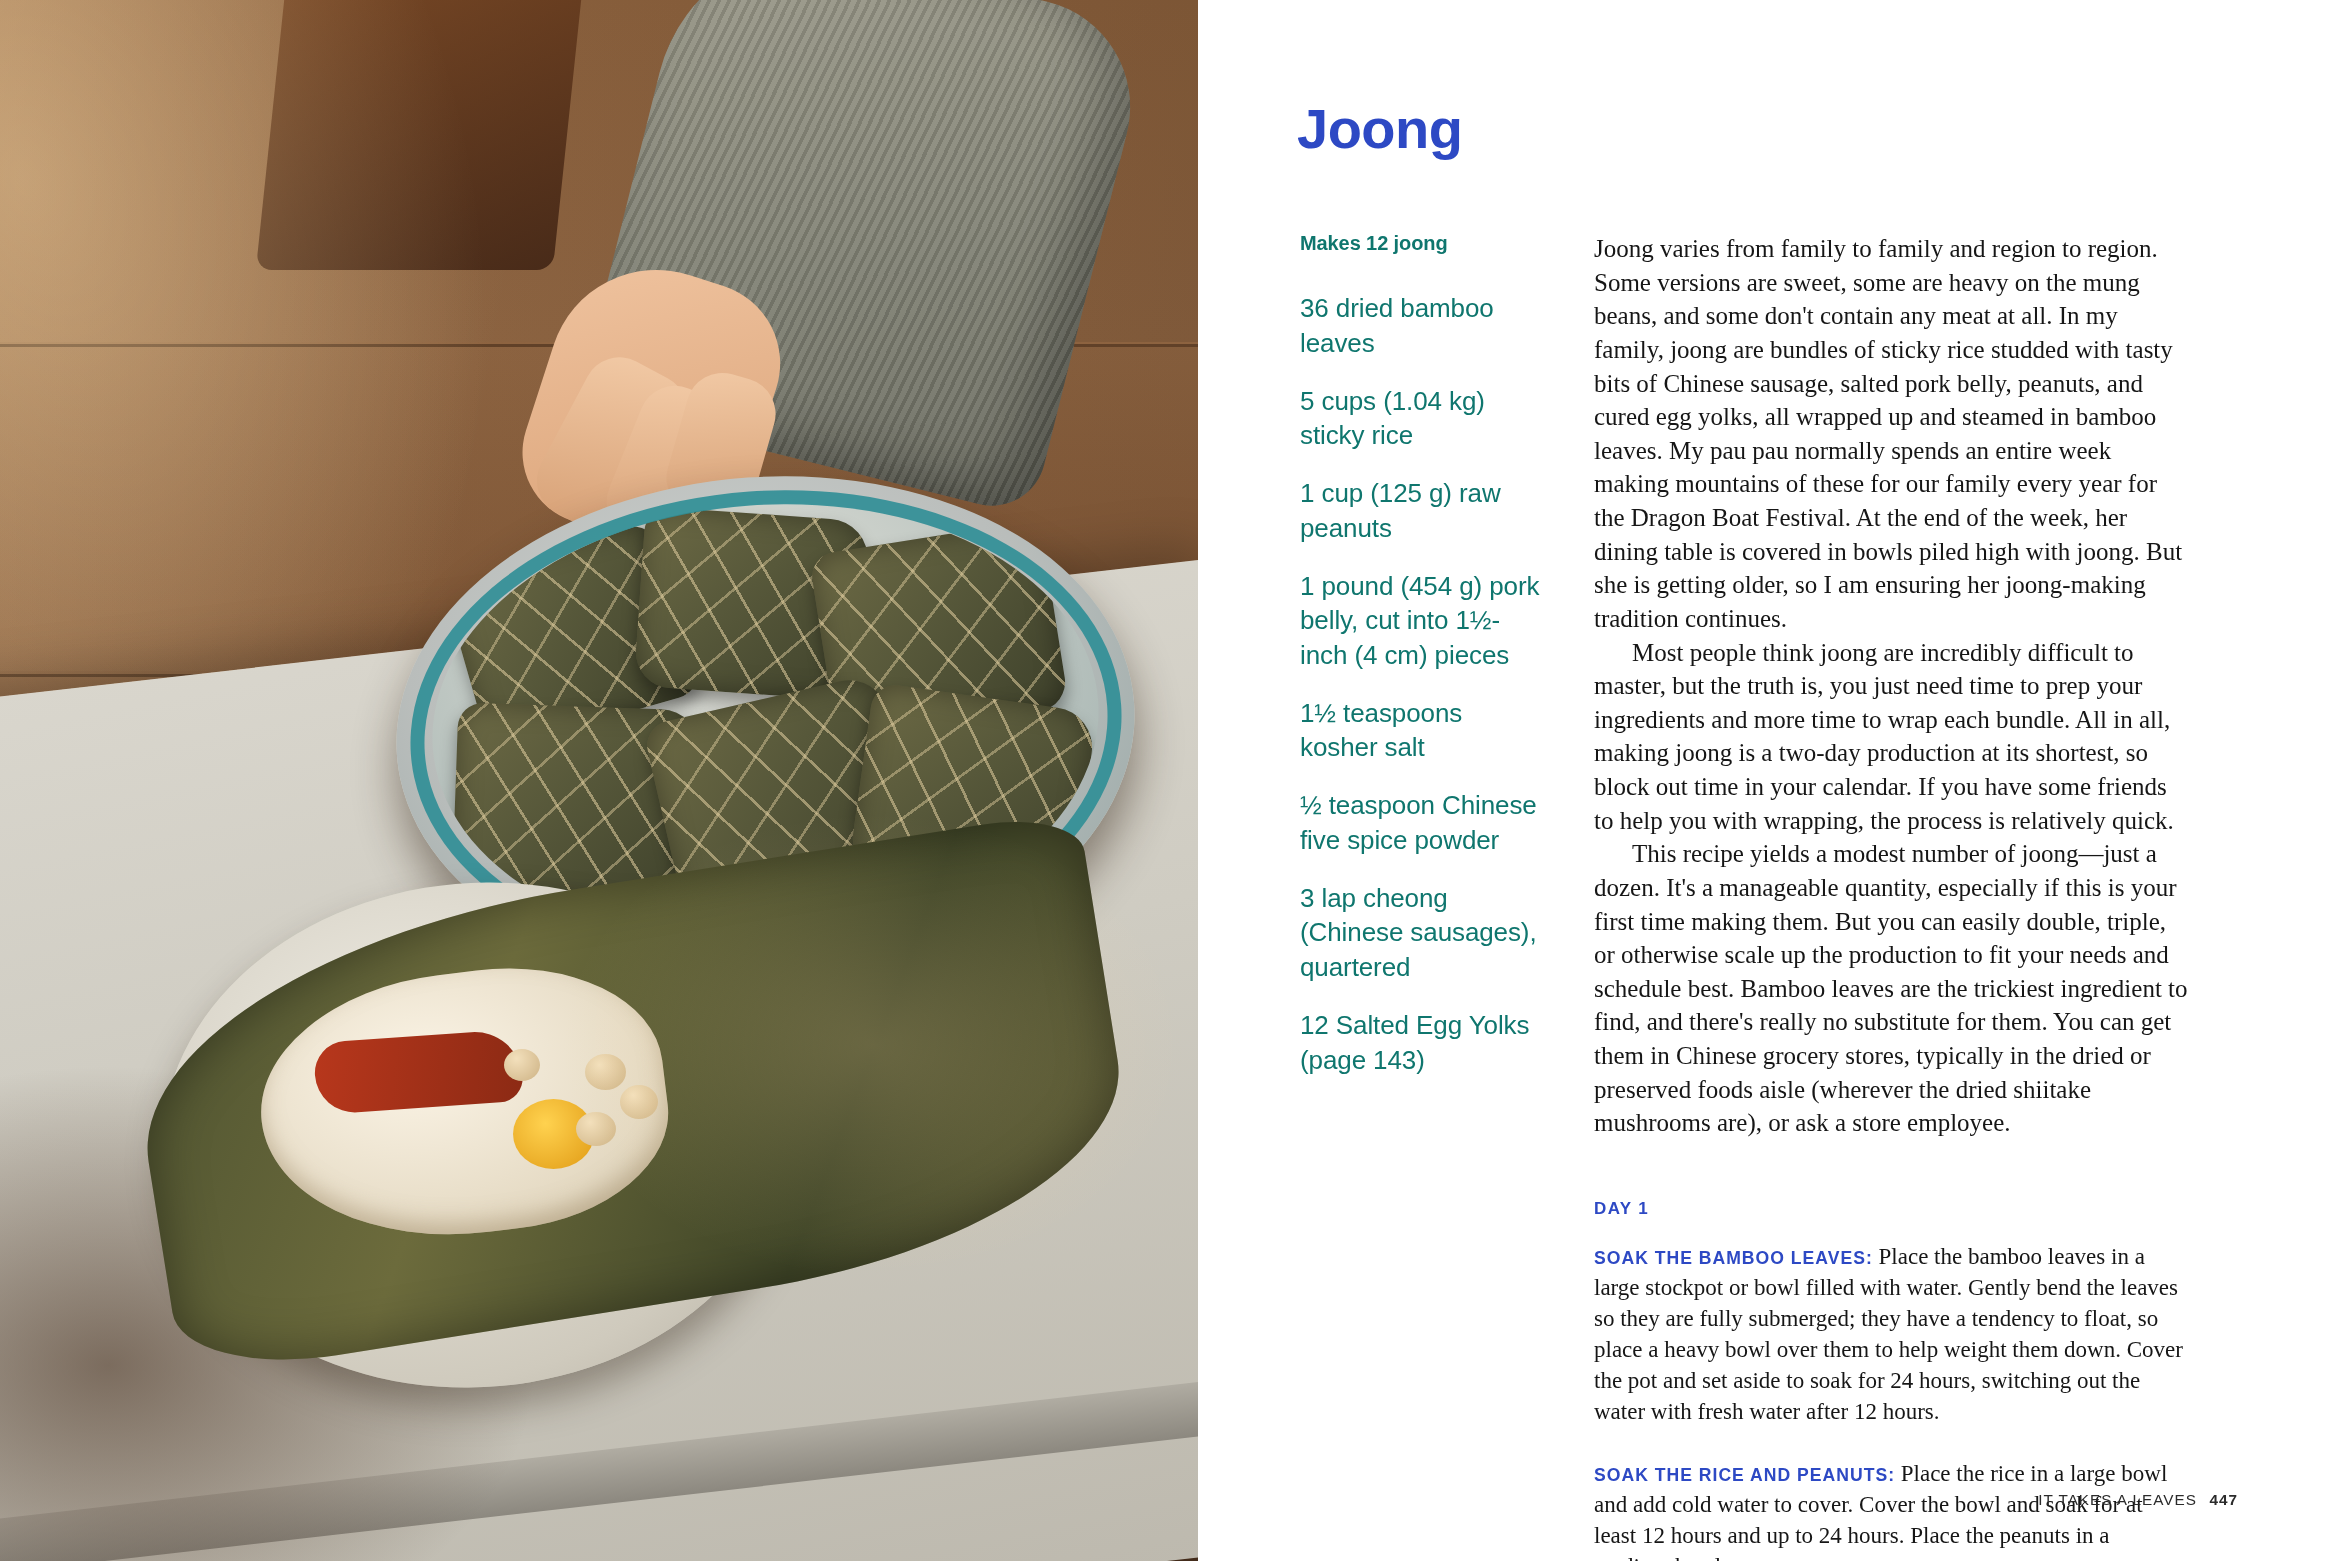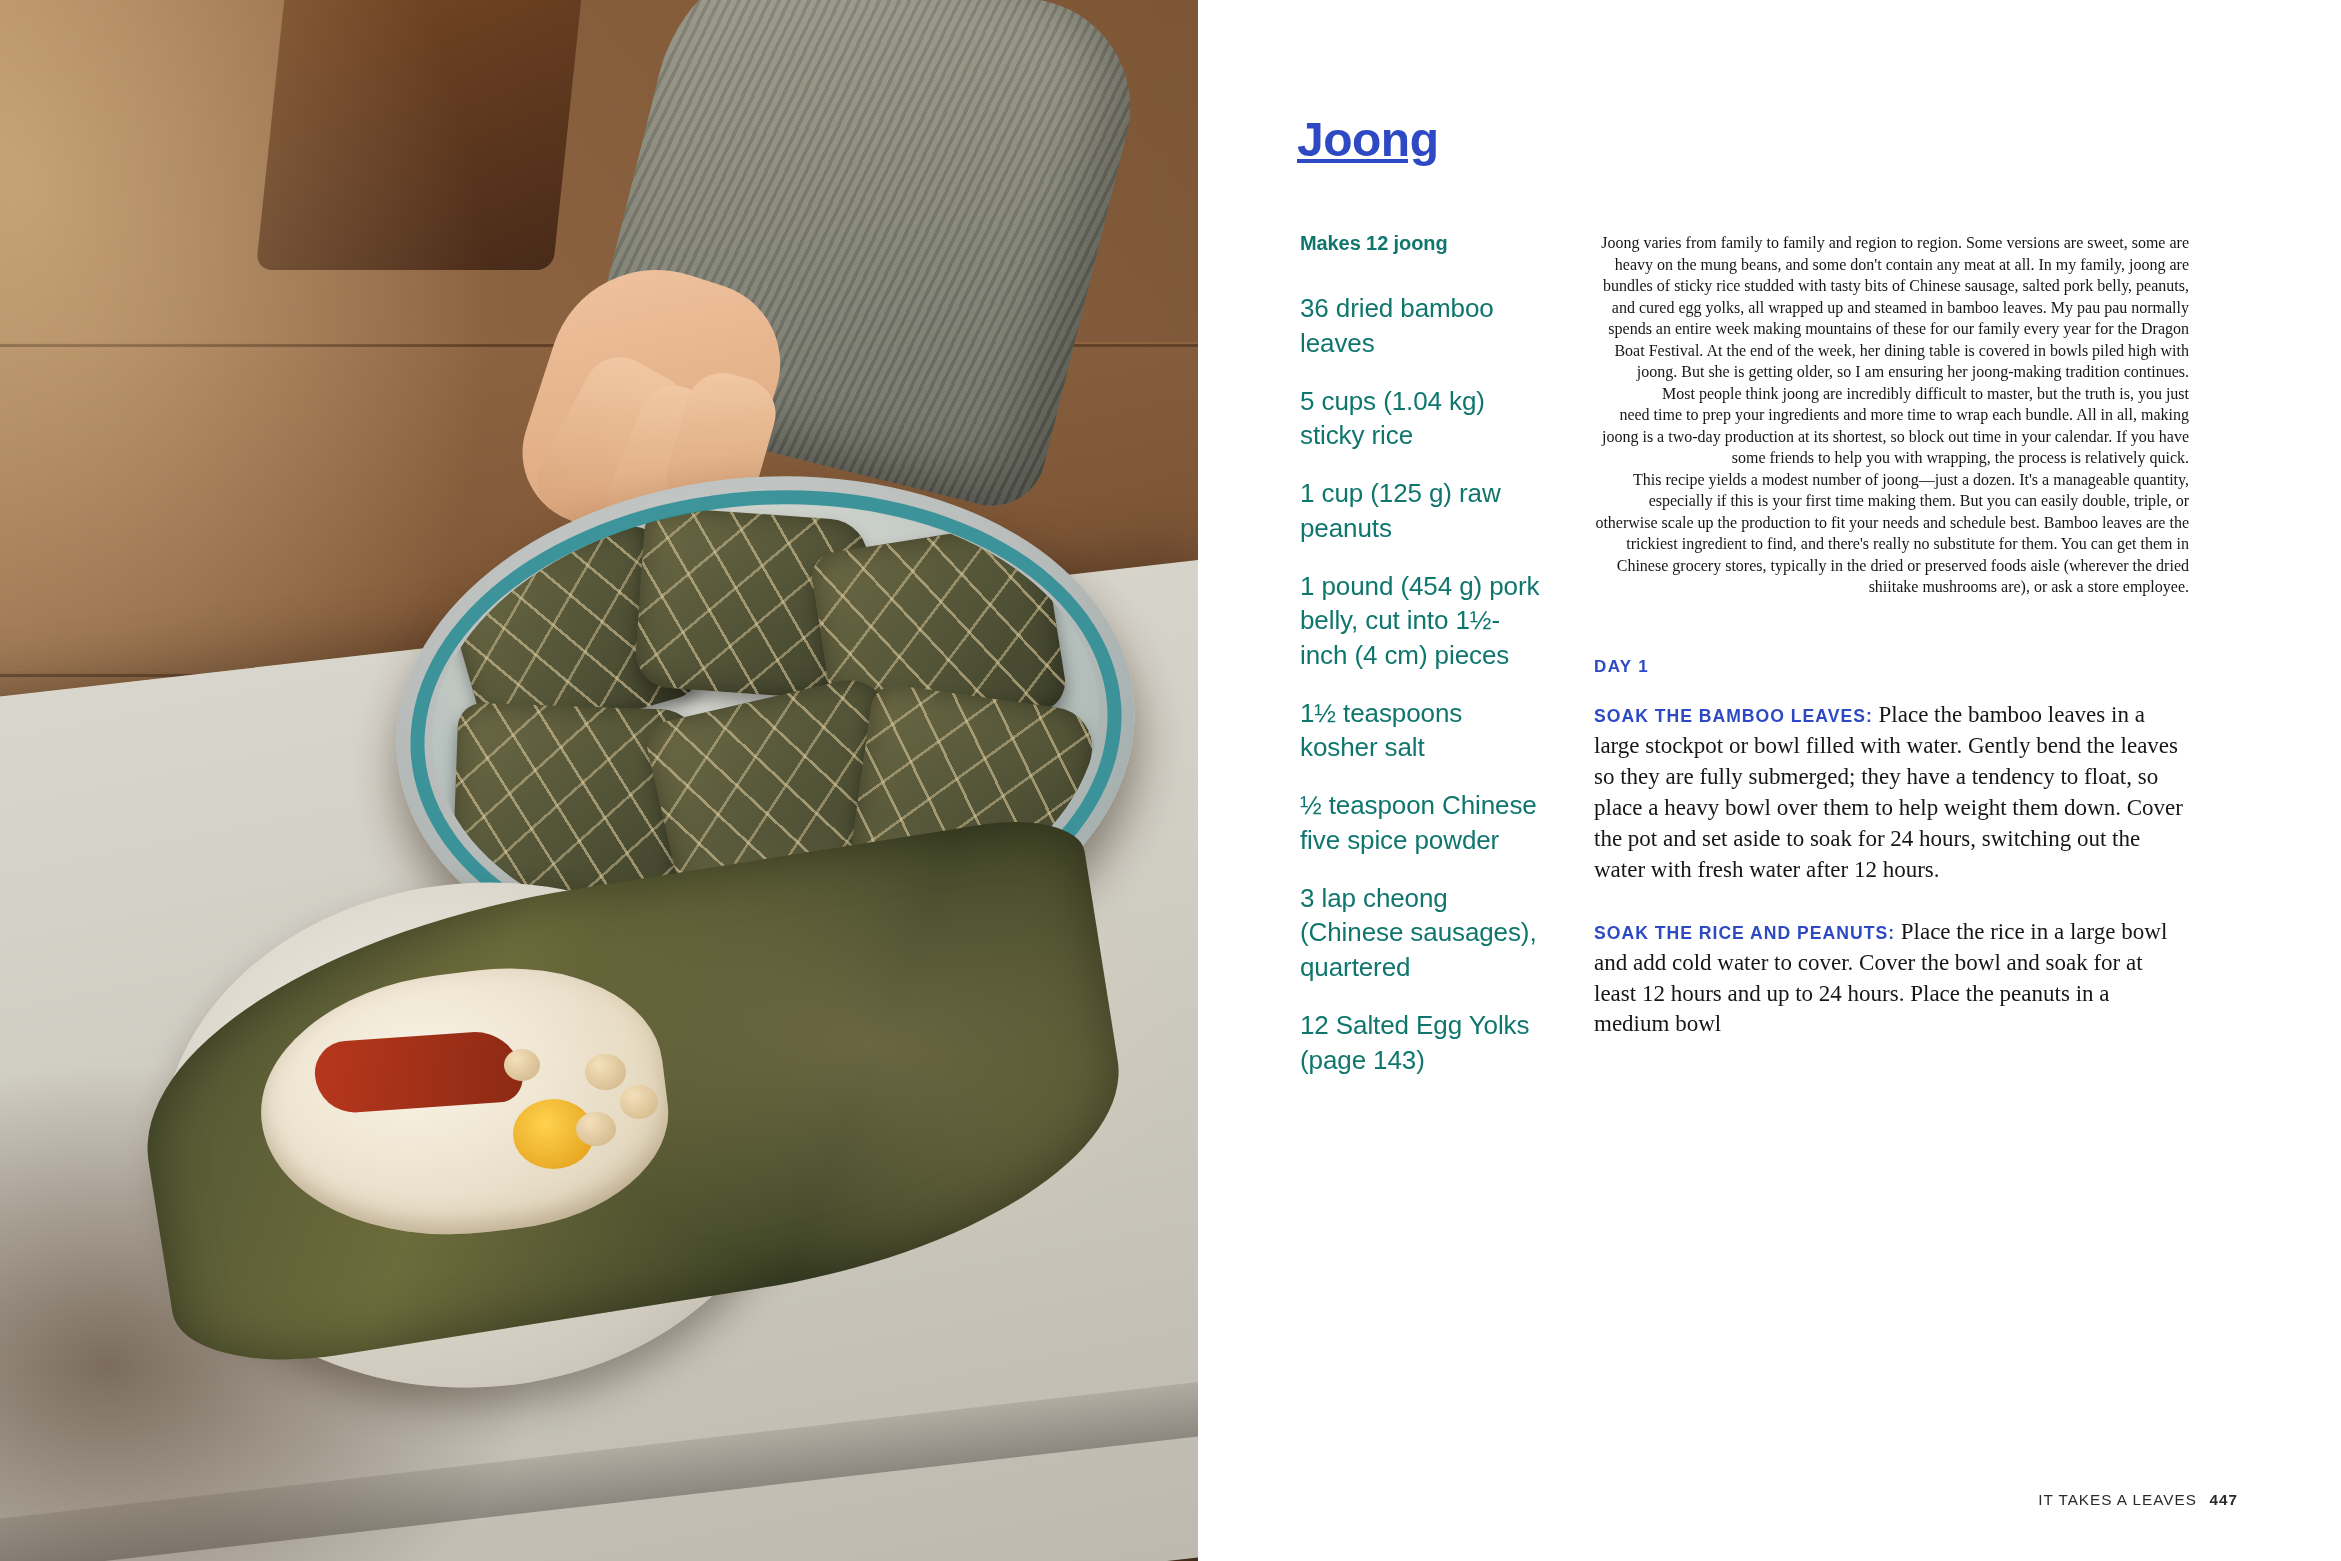--- a/index.html
+++ b/index.html
@@ -238,28 +238,27 @@
     position: relative;
     width: 1144px;
     height: 1561px;
     background: #ffffff;
     box-sizing: border-box;
     padding: 0;
   }
   .recipe-title {
     position: absolute;
     left: 99px;
-    top: 112px;
+    top: 96px;
     font-family: "Liberation Sans", sans-serif;
     font-weight: bold;
-    font-size: 48px;
+    font-size: 56px;
     letter-spacing: -0.5px;
     color: #2d49c4;
     margin: 0;
-    text-decoration: underline;
   }
   .col-left {
     position: absolute;
     left: 102px;
     top: 232px;
     width: 241px;
     font-family: "Liberation Sans", sans-serif;
     color: #0f766e;
   }
   .makes {
@@ -276,24 +275,24 @@
   }
   .col-right {
     position: absolute;
     left: 396px;
     top: 232px;
     width: 595px;
     color: #161616;
   }
   .body-p {
     font-family: "Liberation Serif", serif;
-    font-size: 16px;
+    font-size: 25px;
     line-height: 1.345;
     margin: 0;
-    text-align: right;
+    text-align: left;
   }
   .body-p.indent {
     text-indent: 38px;
   }
   .day-label {
     font-family: "Liberation Sans", sans-serif;
     font-weight: bold;
     font-size: 17px;
     letter-spacing: 1.4px;
     color: #2d49c4;

